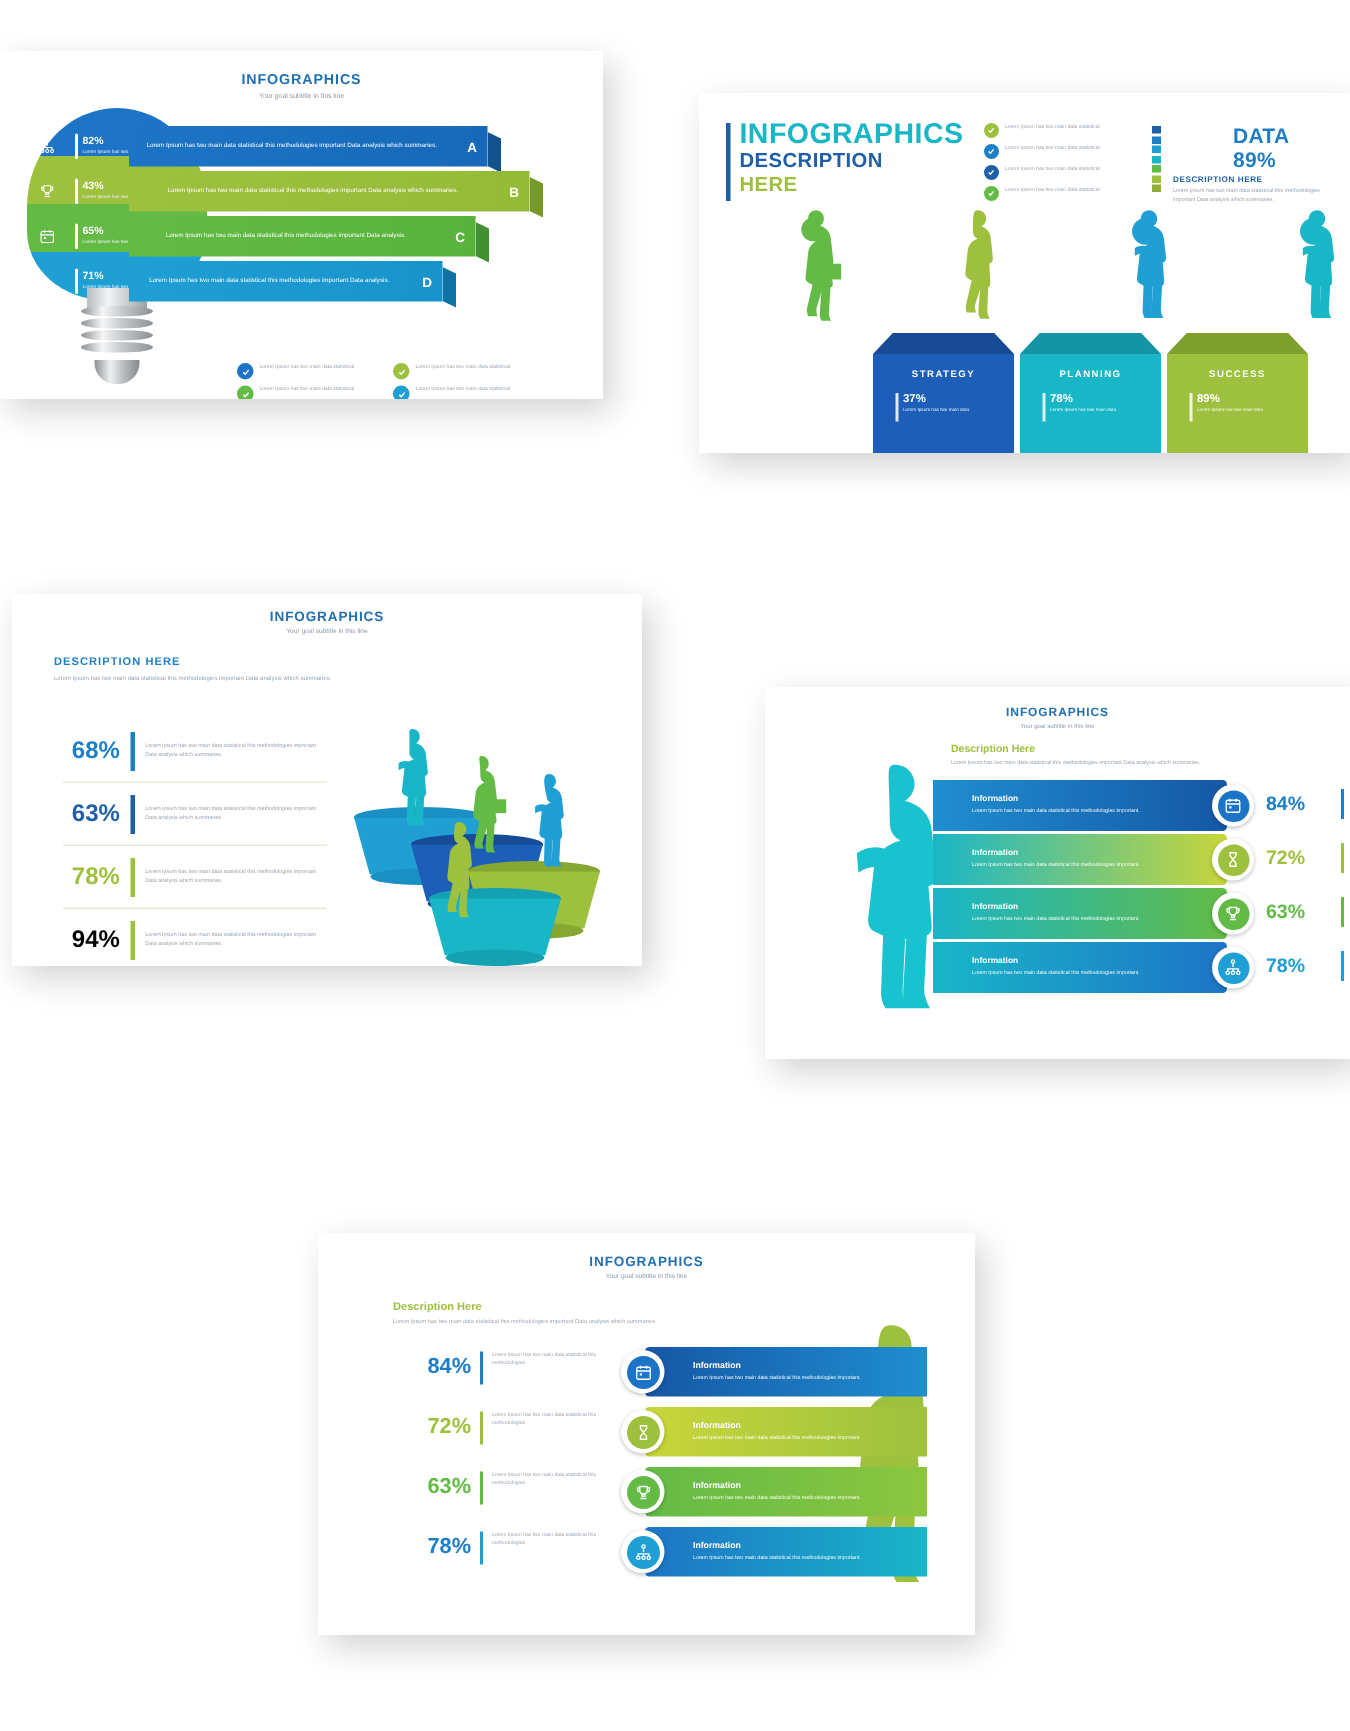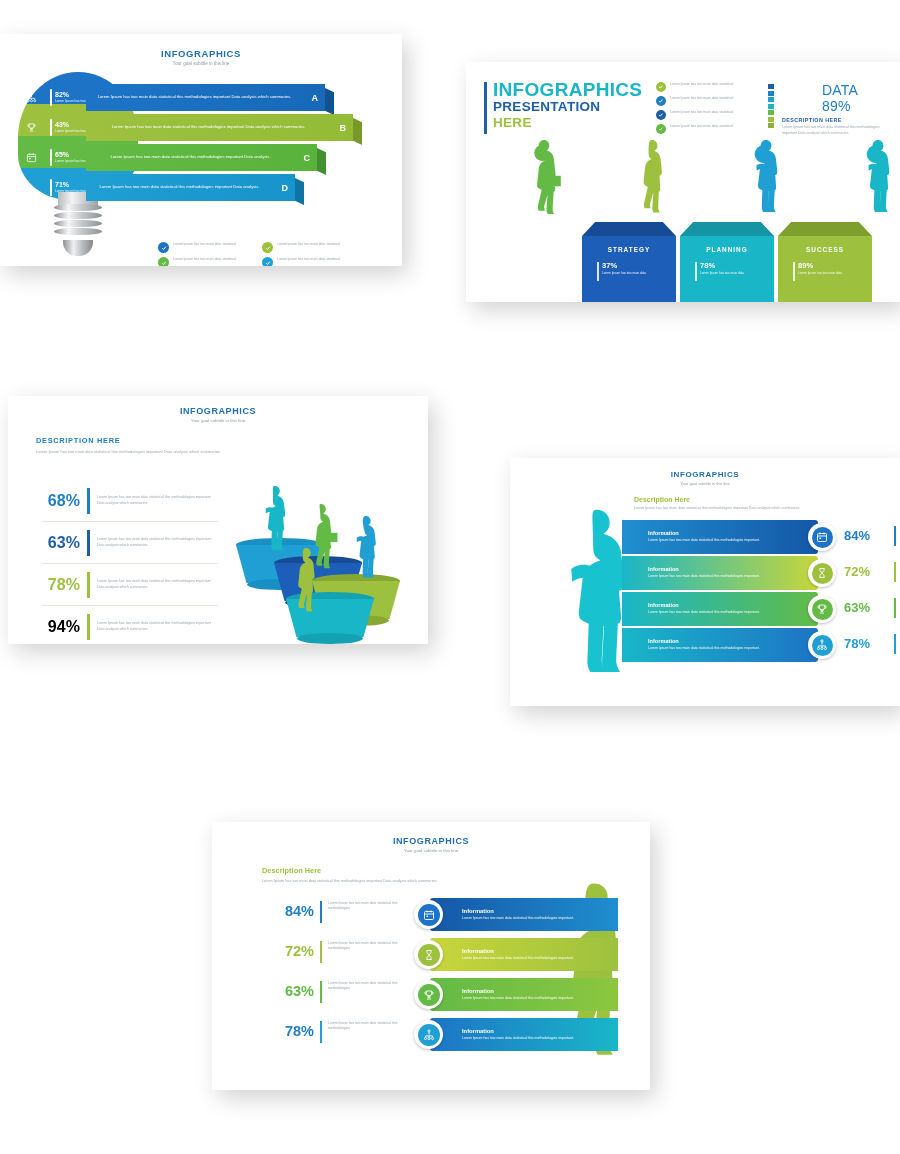--- a/index.html
+++ b/index.html
@@ -79,21 +79,21 @@
   .s2head .l1{font-size:19px;font-weight:bold;color:#19b6c8;letter-spacing:.3px;line-height:1;}
   .s2head .l2{font-size:13.5px;font-weight:bold;color:#1f5fa8;letter-spacing:.3px;line-height:1.15;}
   .s2head .l3{font-size:13.5px;font-weight:bold;color:#9dc13f;letter-spacing:.3px;line-height:1.15;}
   .s2head .wrap{margin-left:9px;}
   .s2checks{position:absolute;left:190px;top:20px;width:110px;}
   .s2checks .ck{display:flex;align-items:flex-start;gap:4px;margin-bottom:4px;}
   .s2checks .cc{width:10px;height:10px;border-radius:50%;flex:none;display:flex;align-items:center;justify-content:center;}
   .s2checks .cc svg{width:5.5px;height:5.5px;}
   .s2checks .ct{font-size:3.4px;color:#9aa6b0;line-height:1.5;}
   .s2data{position:absolute;left:316px;top:20px;width:105px;}
-  .s2data .dt{font-size:14px;font-weight:normal;color:#1f7fc4;letter-spacing:.2px;padding-left:40px;}
+  .s2data .dt{font-size:14px;font-weight:bold;color:#1f7fc4;letter-spacing:.2px;padding-left:40px;}
   .s2data .dd{font-size:5.4px;font-weight:bold;color:#1f5fa8;letter-spacing:.4px;margin-top:3px;}
   .s2data .dp{font-size:3.6px;color:#9aa6b0;line-height:1.55;margin-top:2px;}
   .s2swatch{position:absolute;left:302px;top:22px;width:6px;}
   .s2swatch i{display:block;width:6px;height:5px;margin-bottom:1.5px;}
   .podium{position:absolute;bottom:0;width:94px;}
   .podium .top{height:14px;clip-path:polygon(0 100%,14% 0,86% 0,100% 100%);}
   .podium .body{height:66px;display:flex;flex-direction:column;align-items:center;}
   .podium .nm{font-size:6.4px;font-weight:bold;color:#fff;letter-spacing:1px;margin-top:10px;}
   .podium .stat{display:flex;gap:3px;margin-top:9px;width:64px;}
   .podium .stat .tick{width:2px;height:19px;background:rgba(255,255,255,.85);flex:none;}
@@ -310,21 +310,21 @@
       <span class="ct">Lorem Ipsum has two main data statistical</span>
     </div>
   </div>
 </div>
 
 <div class="slide" id="s2">
   <div class="s2head">
     <div class="bar"></div>
     <div class="wrap">
       <div class="l1">INFOGRAPHICS</div>
-      <div class="l2">PRESENTATION</div>
+      <div class="l2">DESCRIPTION</div>
       <div class="l3">HERE</div>
     </div>
   </div>
 
   <div class="s2checks">
     <div class="ck">
       <span class="cc" style="background:#9dc13f">
             <svg viewBox="0 0 24 24" fill="none" stroke="#fff" stroke-width="4">
               <path d="M5 13l5 5L19 7"></path>
             </svg>

